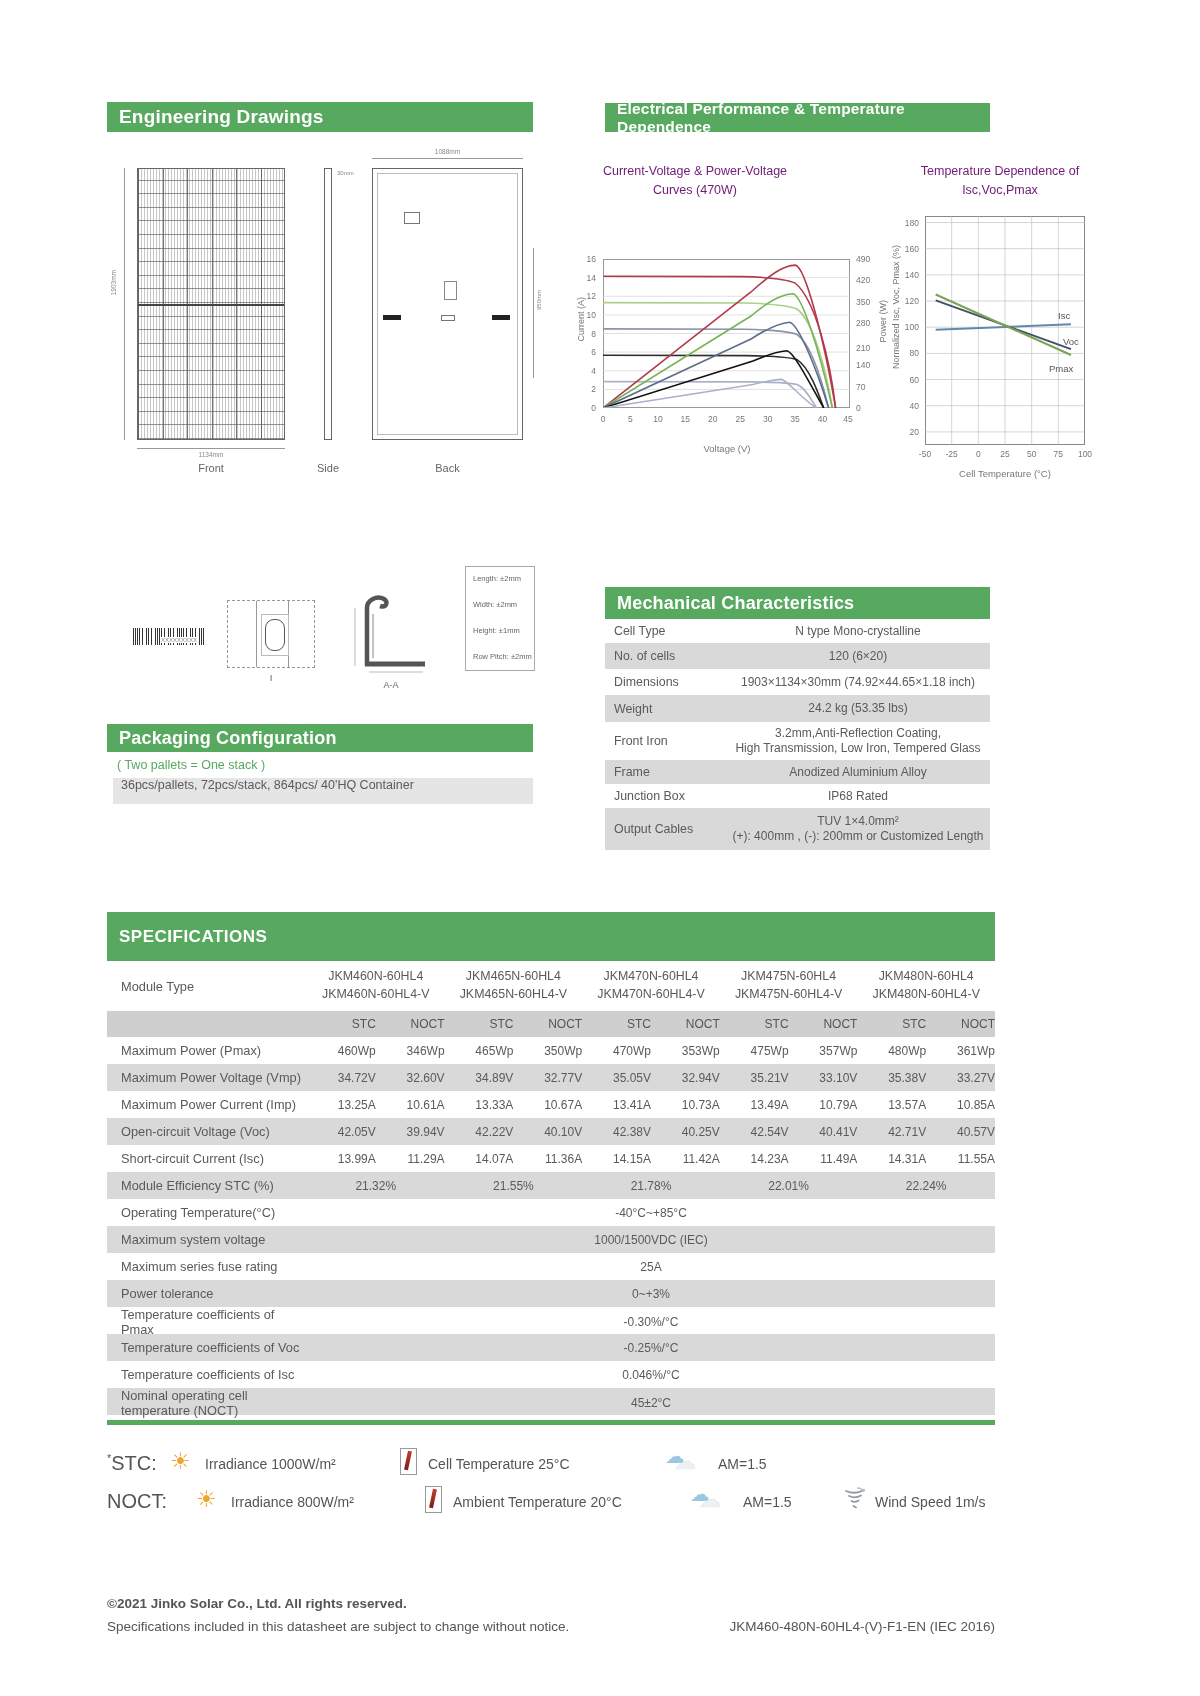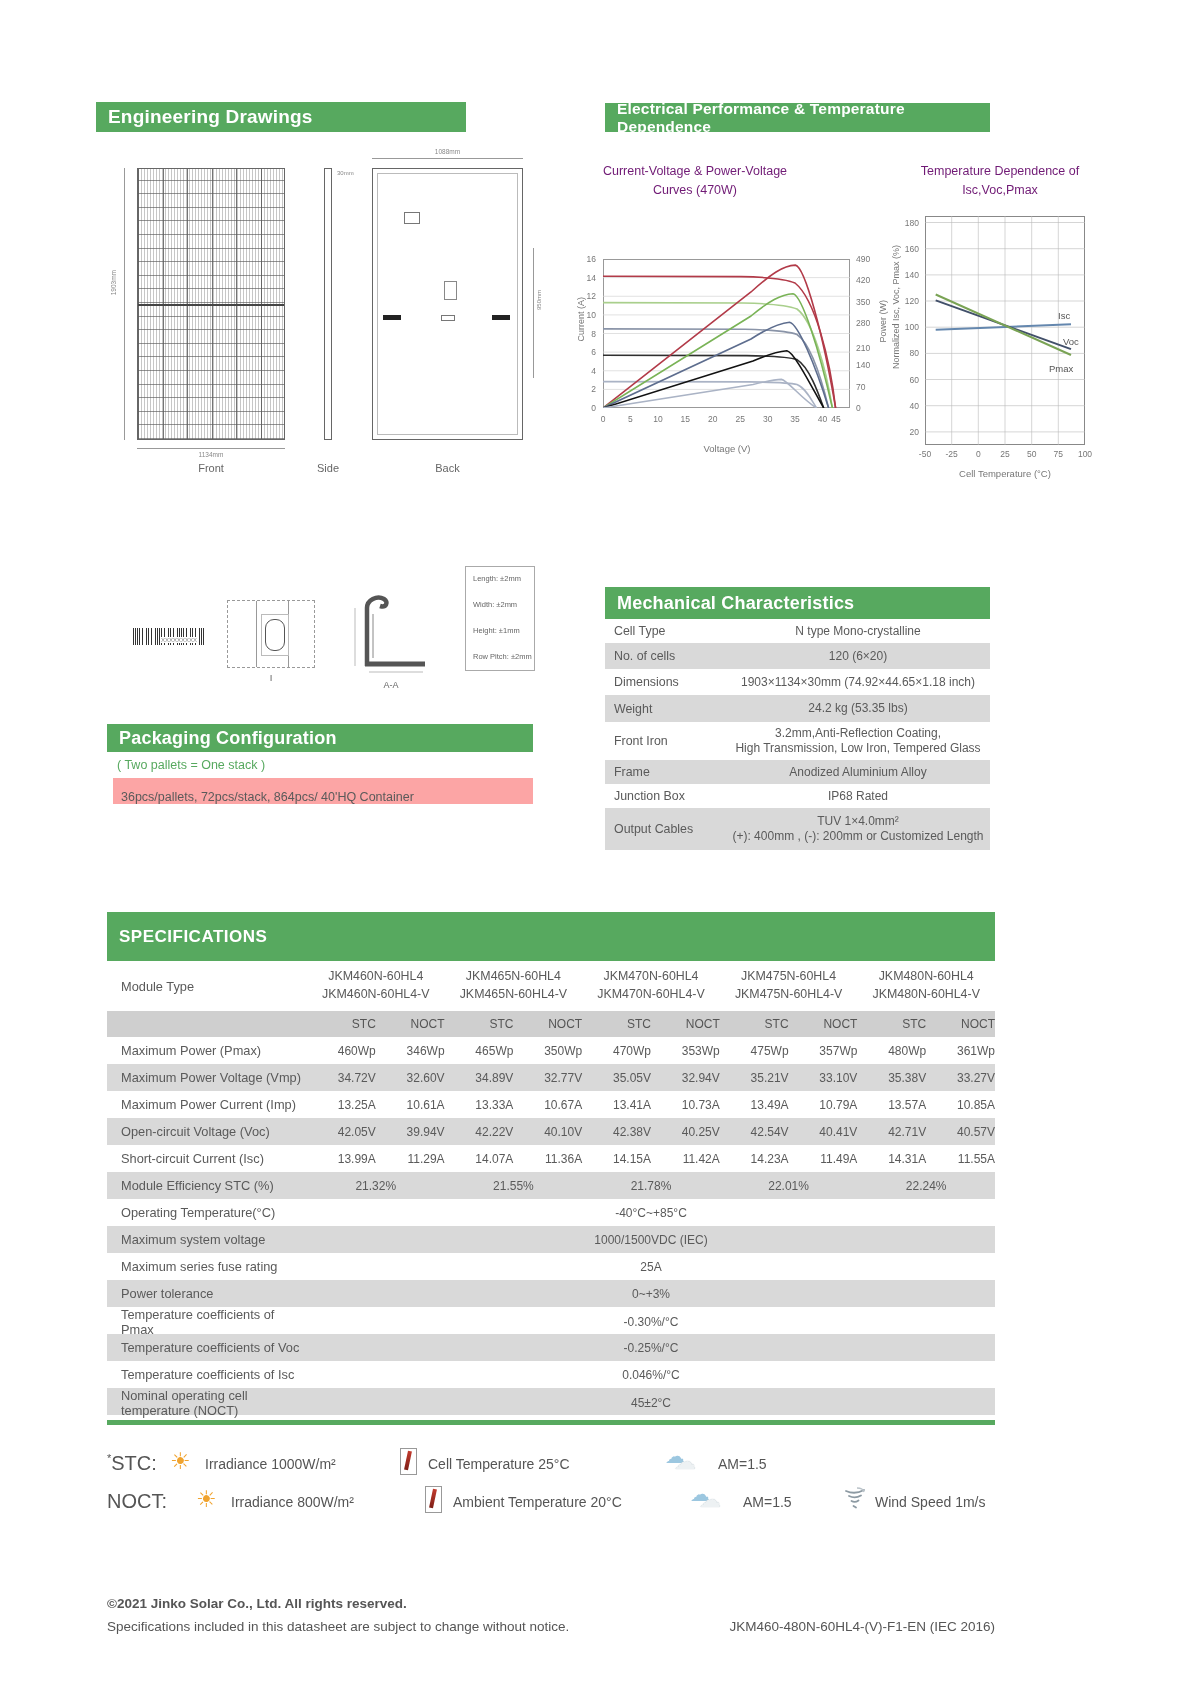--- a/index.html
+++ b/index.html
@@ -63,21 +63,21 @@
   #tol-box div{height:26px;}
   #barcode{position:absolute;left:133px;top:628px;width:72px;height:17px;
     background:repeating-linear-gradient(90deg,#333 0 1px,transparent 1px 2px,#333 2px 2.6px,transparent 2.6px 4.4px);}
   #detail-box{position:absolute;left:227px;top:600px;width:88px;height:68px;border:1px dashed #999;box-sizing:border-box;}
 </style>
 </head>
 <body>
 
 <div id="page">
 
-  <div class="hbar" style="left:96px;top:102px;width:370px;height:30px;font-size:19px;">
+  <div class="hbar" style="left:107px;top:102px;width:426px;height:30px;font-size:19px;">
     <span>Engineering Drawings</span>
   </div>
   <div class="hbar" style="left:605px;top:103px;width:385px;height:29px;font-size:15.5px;">
     <span>Electrical Performance &amp; Temperature Dependence</span>
   </div>
 
   <div>
     <div id="front-panel">
       <div style="position:absolute;left:0;top:50%;width:100%;height:2px;background:#444;"></div>
     </div>
@@ -166,21 +166,21 @@
 
     <span class="tk tkc" style="left:31px;top:162px;">0</span>
     <span class="tk tkc" style="left:58.4px;top:162px;">5</span>
     <span class="tk tkc" style="left:85.9px;top:162px;">10</span>
     <span class="tk tkc" style="left:113.3px;top:162px;">15</span>
     <span class="tk tkc" style="left:140.8px;top:162px;">20</span>
     <span class="tk tkc" style="left:168.2px;top:162px;">25</span>
     <span class="tk tkc" style="left:195.7px;top:162px;">30</span>
     <span class="tk tkc" style="left:223.1px;top:162px;">35</span>
     <span class="tk tkc" style="left:250.6px;top:162px;">40</span>
-    <span class="tk tkc" style="left:264px;top:162px;">45</span>
+    <span class="tk tkc" style="left:276px;top:162px;">45</span>
     <span class="axis-label" style="left:107px;top:191px;width:120px;">Voltage (V)</span>
     <svg class="abs" style="left:43px;top:7px;" width="247" height="149">
       <rect x="0.5" y="0.5" width="246" height="148" fill="none" stroke="#999" stroke-width="1"></rect>
       <g stroke="#d4d4d4" stroke-width="0.7">
         <line x1="0" y1="18.6" x2="247" y2="18.6"></line>
           <line x1="0" y1="37.25" x2="247" y2="37.25"></line>
         <line x1="0" y1="55.9" x2="247" y2="55.9"></line>
           <line x1="0" y1="74.5" x2="247" y2="74.5"></line>
         <line x1="0" y1="93.1" x2="247" y2="93.1"></line>
           <line x1="0" y1="111.75" x2="247" y2="111.75"></line>
@@ -292,21 +292,21 @@
           <div>TUV 1×4.0mm²</div>
           <div>(+): 400mm , (-): 200mm or Customized Length</div>
         </span>
     </div>
   </div>
 
   <div class="hbar" style="left:107px;top:724px;width:426px;height:28px;font-size:18px;">
     <span>Packaging Configuration</span>
   </div>
   <span class="abs" style="left:117px;top:758px;font-size:12.5px;color:#57a95f;">( Two pallets = One stack )</span>
-  <div class="abs" style="left:113px;top:778px;width:420px;height:26px;background:#fca5a5;display:flex;align-items:flex-end;">
+  <div class="abs" style="left:113px;top:778px;width:420px;height:26px;background:#e5e5e5;display:flex;align-items:flex-start;">
     <span style="padding-left:8px;font-size:12.5px;color:#5a5a5a;">36pcs/pallets, 72pcs/stack, 864pcs/ 40'HQ Container</span>
   </div>
 
   <div id="spec">
     <div class="hbar" style="position:relative;left:0;top:0;width:888px;height:49px;font-size:17px;letter-spacing:.5px;">
       <span>SPECIFICATIONS</span>
     </div>
     <div class="srow mtype">
       <span class="lb">Module Type</span>
       <span class="g">

